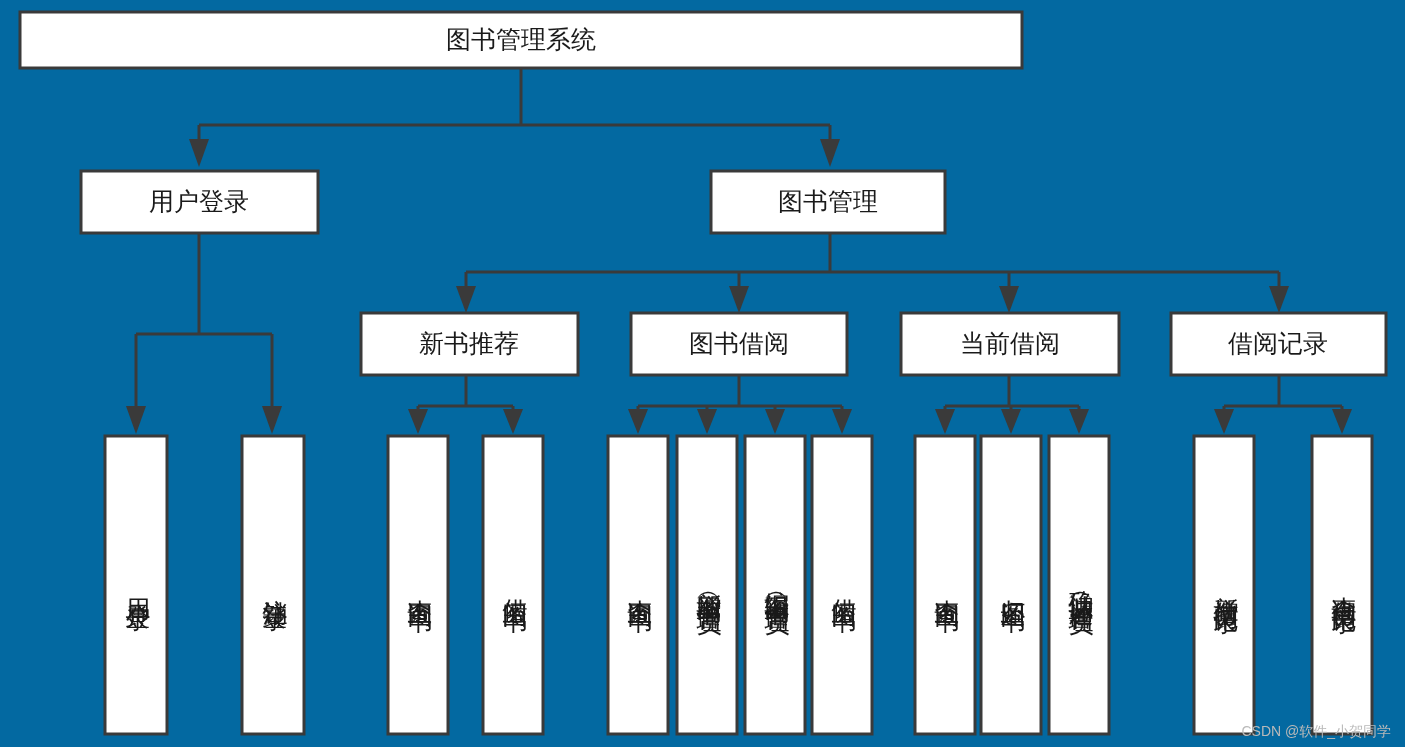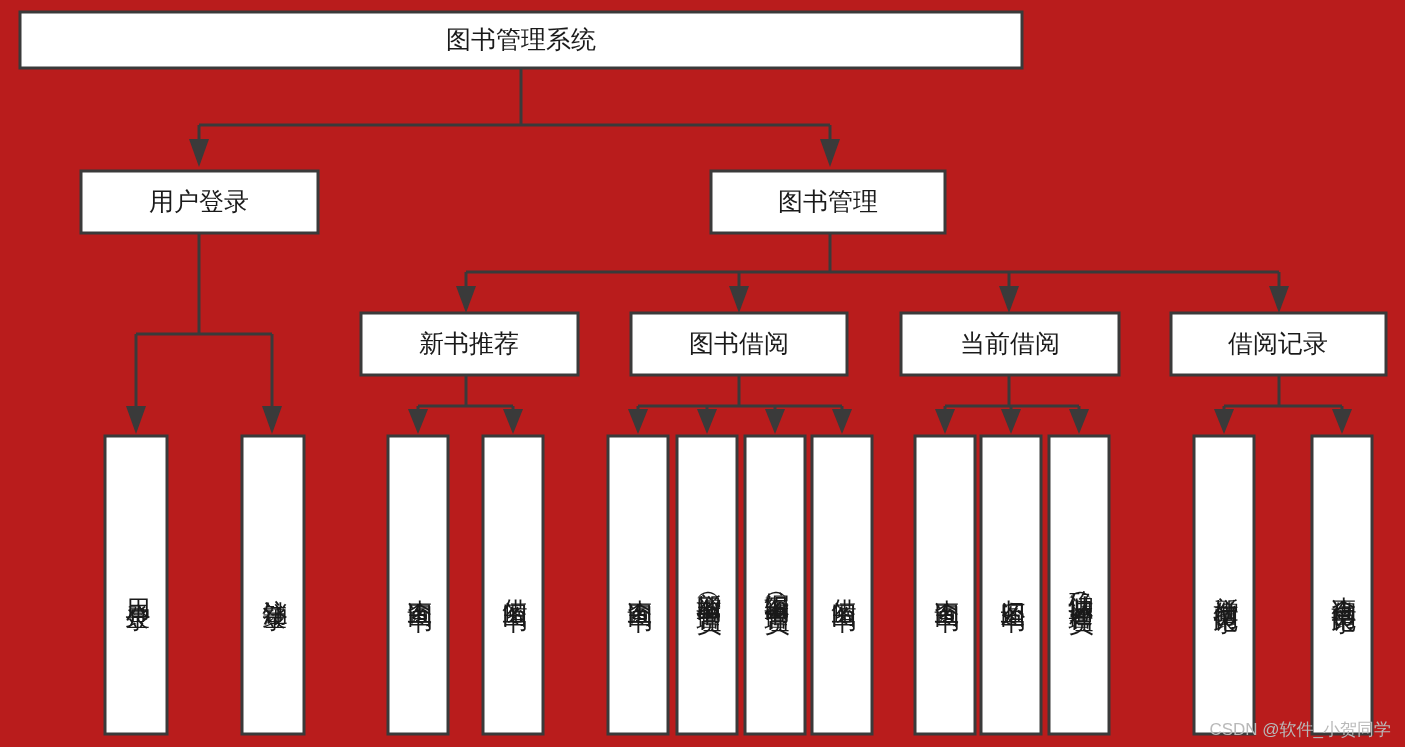--- a/index.html
+++ b/index.html
@@ -7,21 +7,21 @@
     padding: 0;
     background: #ffffff;
   }
   body {
     font-family: "Liberation Sans", "DejaVu Sans", sans-serif;
   }
   #diagram-root {
     position: relative;
     width: 1405px;
     height: 747px;
-    background: #b91c1c;
+    background: #0369a1;
     overflow: hidden;
   }
   svg#tree-svg {
     position: absolute;
     left: 0;
     top: 0;
     width: 1405px;
     height: 747px;
     display: block;
   }
@@ -53,21 +53,21 @@
     font-size: 25px;
     writing-mode: vertical-rl;
     text-orientation: upright;
     letter-spacing: 3px;
   }
   .watermark {
     position: absolute;
     right: 14px;
     bottom: 6px;
     font-family: "Liberation Sans", "DejaVu Sans", sans-serif;
-    font-size: 17px;
+    font-size: 14px;
     color: #b9b9b9;
     white-space: nowrap;
     user-select: none;
     pointer-events: none;
   }
 </style>
 </head>
 <body>
 
 <div id="diagram-root">

